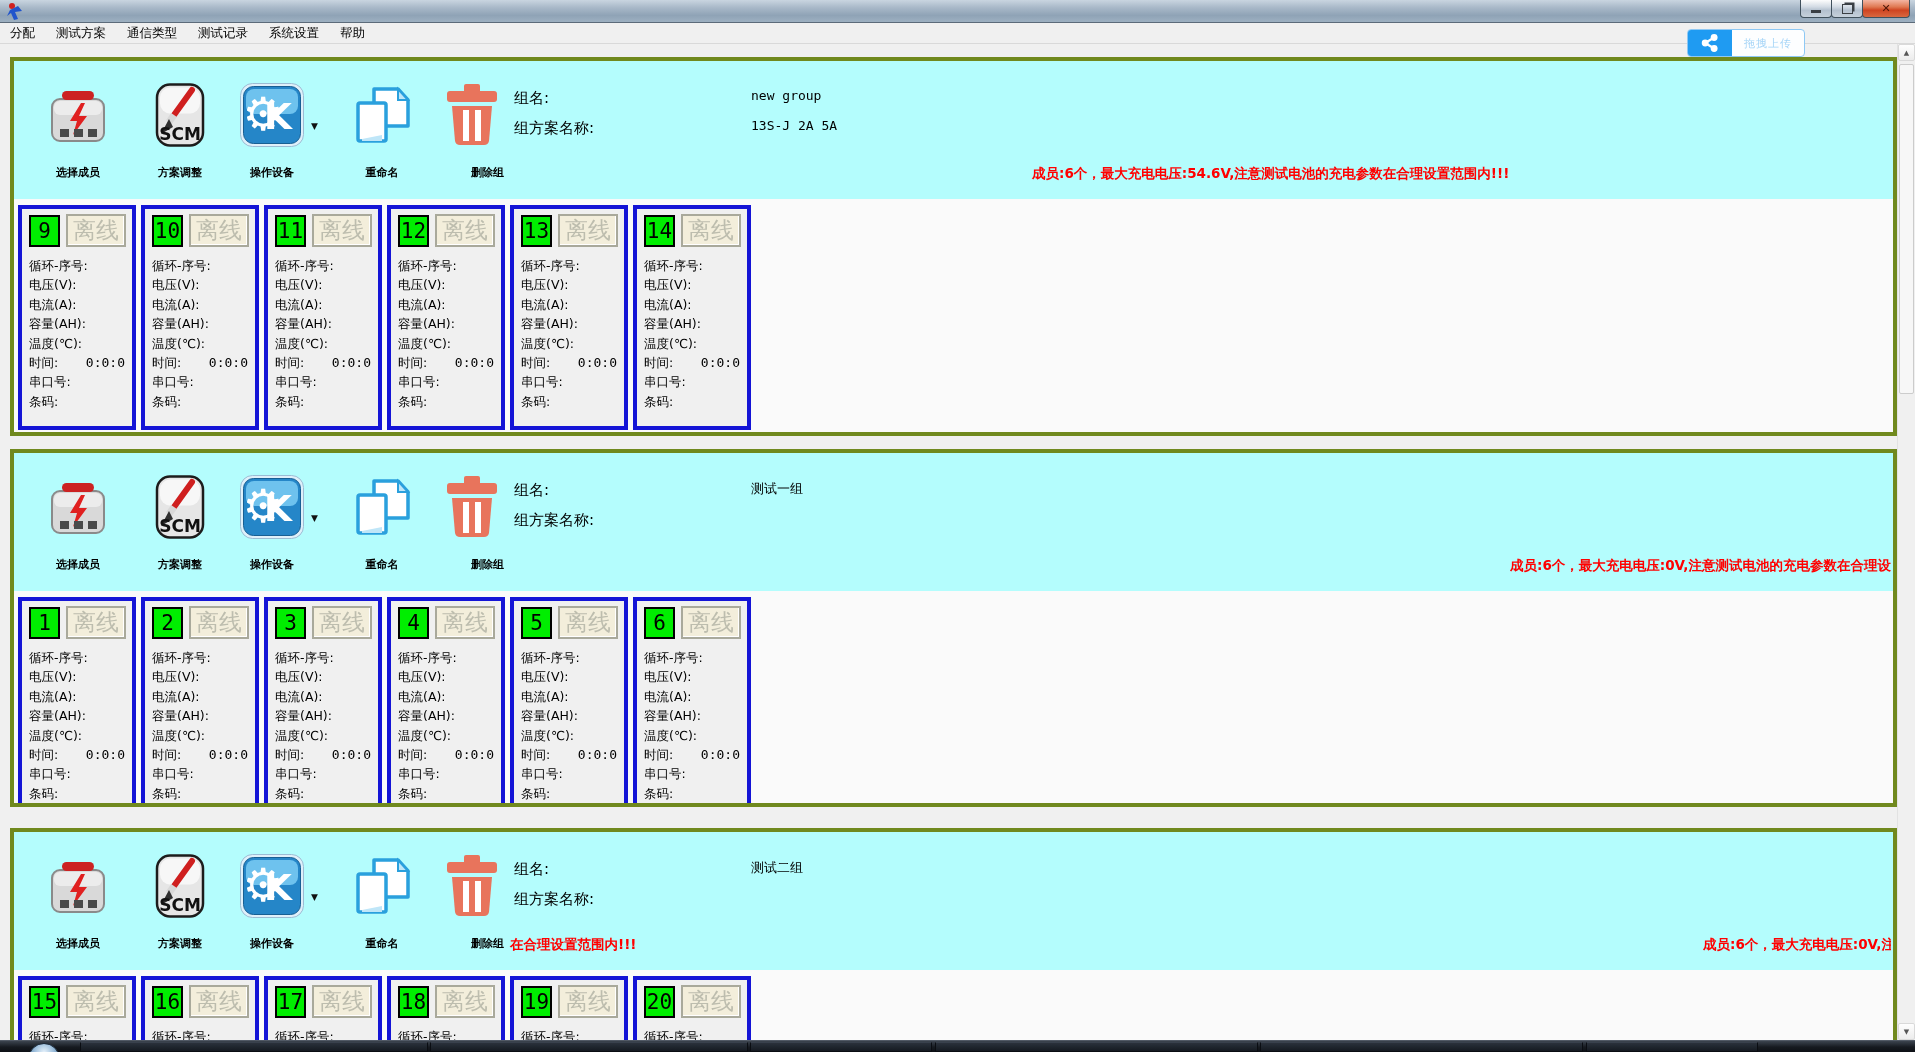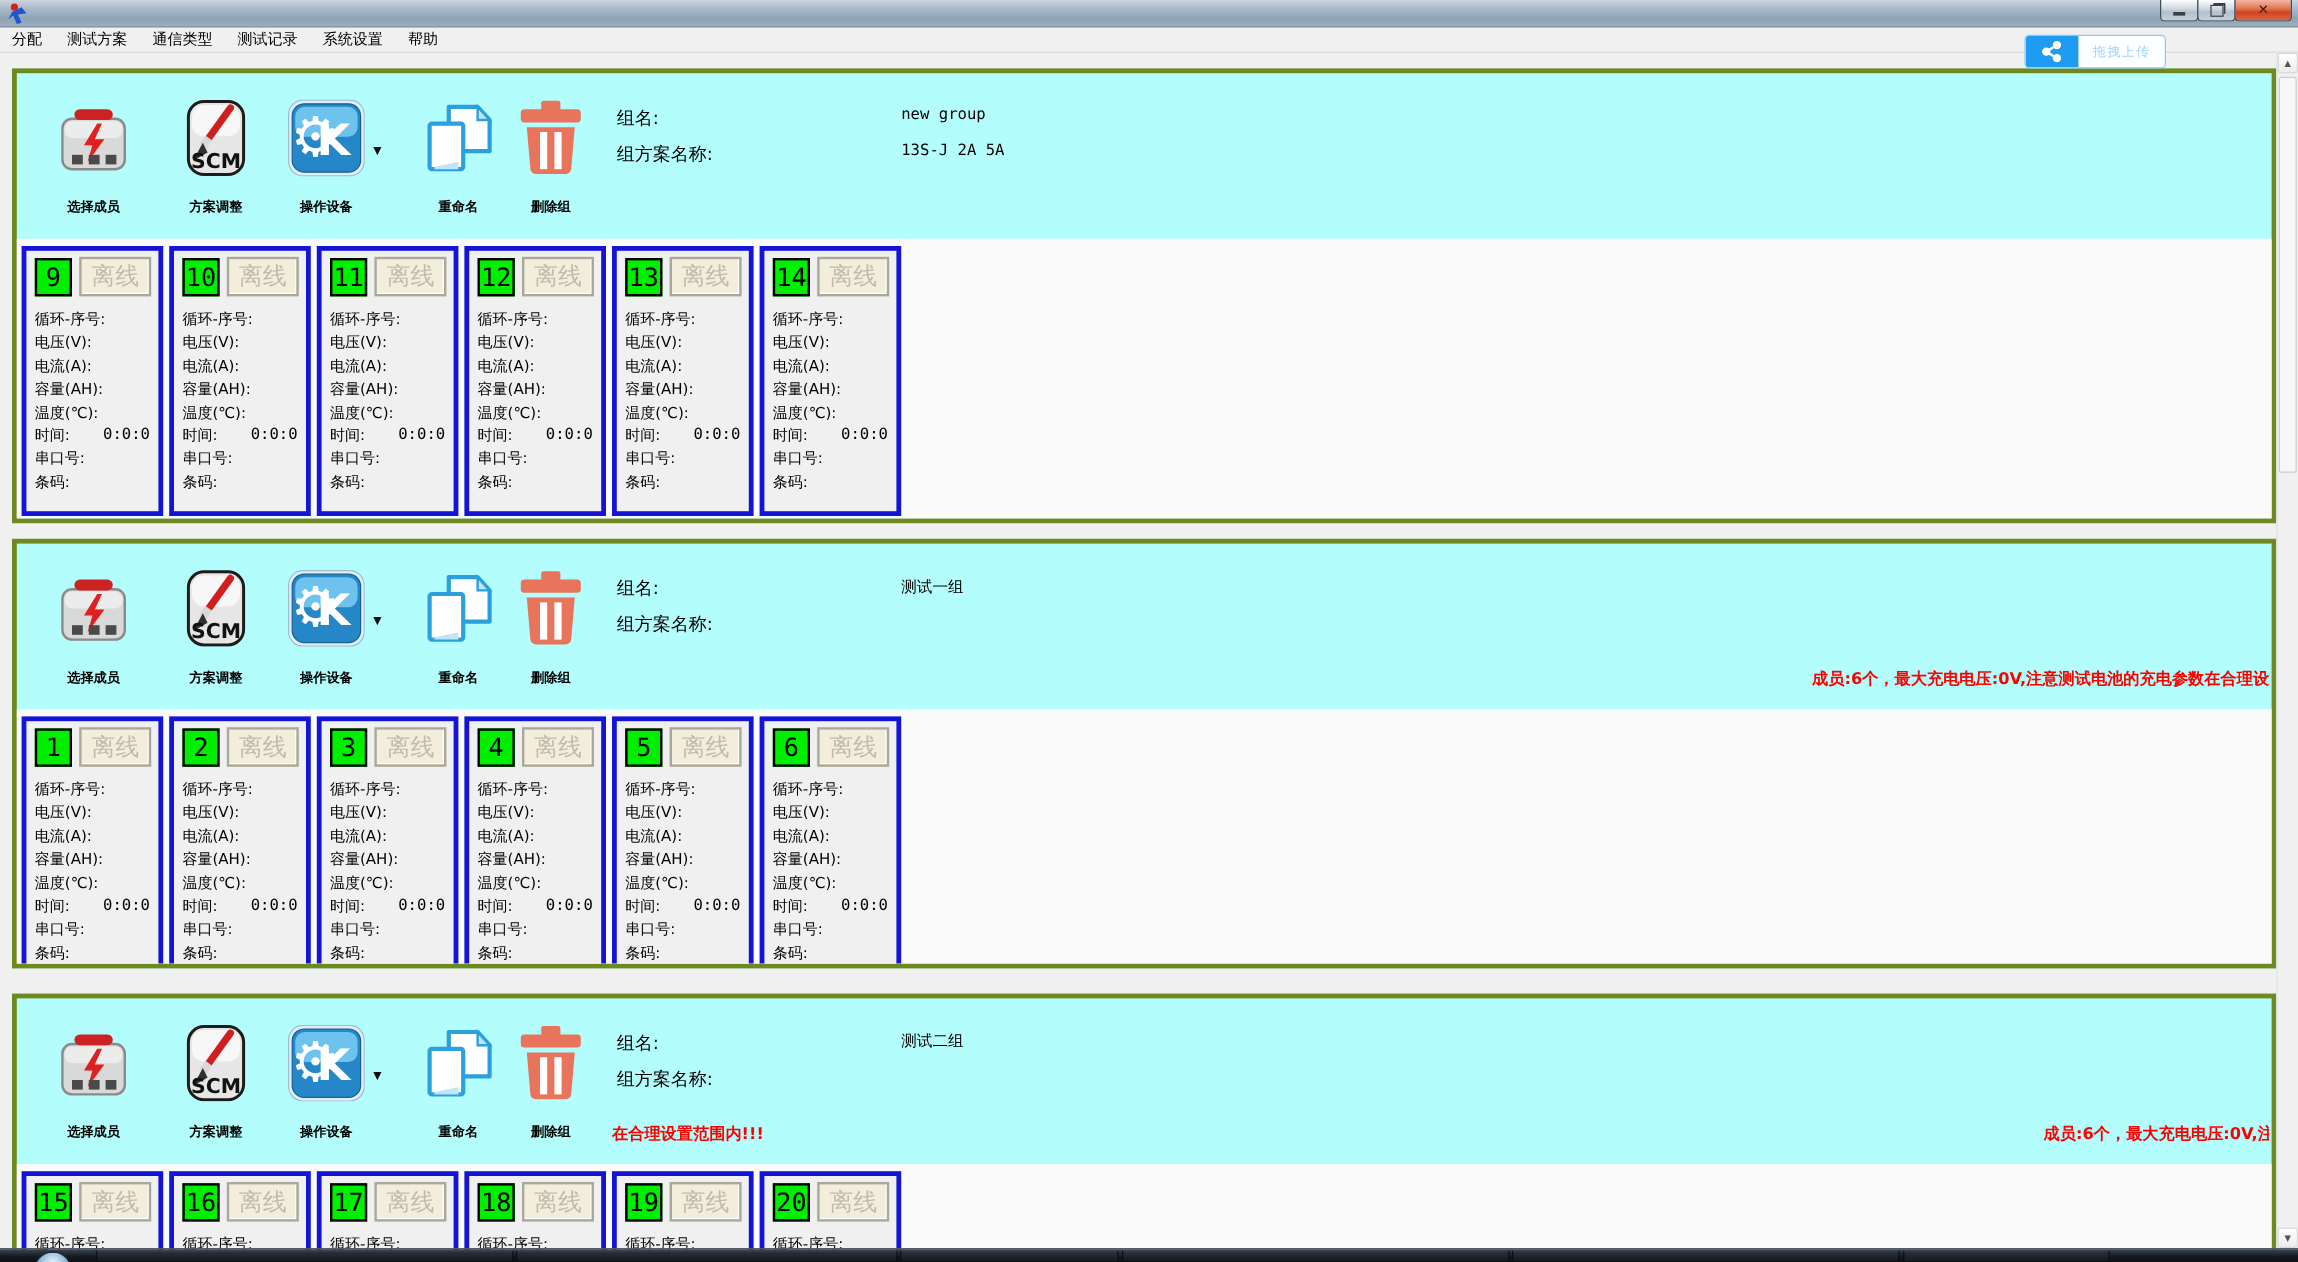--- a/index.html
+++ b/index.html
@@ -56,21 +56,21 @@
   .panel-header{position:relative;height:138px;}
   .tool{
     position:absolute;top:22px;width:90px;height:112px;text-align:center;cursor:pointer;
   }
   .tool .ic{display:inline-block;width:64px;height:64px;}
   .tool .ic svg{width:64px;height:64px;display:block;margin:0 auto;}
   .tool-label{
     position:absolute;left:0;right:0;top:82px;font-size:11px;font-weight:600;color:#000;
     white-space:nowrap;
   }
-  .t1{left:19px;} .t2{left:121px;} .t3{left:213px;} .t4{left:323px;} .t5{left:400px;}
+  .t1{left:19px;} .t2{left:121px;} .t3{left:213px;} .t4{left:323px;} .t5{left:400px;text-align:right;}
   .dd-arrow{
     position:absolute;left:297px;top:60px;font-size:9px;color:#111;cursor:pointer;
   }
   .glabel{position:absolute;font-size:15px;color:#000;}
   .gl-name{left:500px;top:28px;}
   .gl-plan{left:500px;top:58px;}
   .gvalue{position:absolute;left:737px;font-family:"DejaVu Sans Mono","Liberation Mono",monospace;font-size:13px;color:#000;white-space:nowrap;}
   .gv-name{top:27px;}
   .gv-plan{top:57px;}
   .warn{
@@ -90,21 +90,21 @@
     position:relative;cursor:pointer;
   }
   .cell-num{
     position:absolute;left:7px;top:6px;width:27px;height:28px;background:#00ee00;
     border:2px solid #000;display:flex;align-items:center;justify-content:center;
     font-family:"DejaVu Sans Mono","Liberation Mono",monospace;font-size:21px;color:#000;
   }
   .cell-status{
     position:absolute;left:44px;top:5px;width:56px;height:29px;
     background:#f3eedb;border:2px solid #a9a99b;box-shadow:inset -1px -1px 0 #ffffff;
-    color:#bdbdae;font-size:20px;line-height:28px;text-align:center;white-space:nowrap;overflow:hidden;
+    color:#bdbdae;font-size:23px;line-height:28px;text-align:center;white-space:nowrap;overflow:hidden;
   }
   .cell-fields{position:absolute;left:7px;top:47px;right:5px;font-size:12.5px;line-height:19.4px;color:#000;}
   .cf-row{white-space:nowrap;}
   .cf-time{display:flex;justify-content:space-between;}
   .cf-time .tv{font-family:"DejaVu Sans Mono","Liberation Mono",monospace;font-size:13px;padding-right:2px;}
   
   .vscroll{
     position:absolute;left:1897px;top:44px;width:18px;height:996px;background:#f0f0f0;
     border-left:1px solid #e2e2e2;box-sizing:border-box;
   }
@@ -258,20 +258,21 @@
     <div class="tool t5">
       <span class="ic"><svg>
             <use href="#ic-trash"></use>
           </svg></span>
       <span class="tool-label">删除组</span>
     </div>
     <span class="glabel gl-name">组名:</span>
     <span class="glabel gl-plan">组方案名称:</span>
     <span class="gvalue gv-name">new group</span>
     <span class="gvalue gv-plan">13S-J 2A 5A</span>
+    <span class="warn warn-1">成员:6个，最大充电电压:54.6V,注意测试电池的充电参数在合理设置范围内!!!</span>
   </div>
   <div class="cells-strip">
       <div class="cell">
     <span class="cell-num">9</span>
     <span class="cell-status">离线</span>
     <div class="cell-fields">
       <div class="cf-row">循环-序号:</div>
       <div class="cf-row">电压(V):</div>
       <div class="cf-row">电流(A):</div>
       <div class="cf-row">容量(AH):</div>

